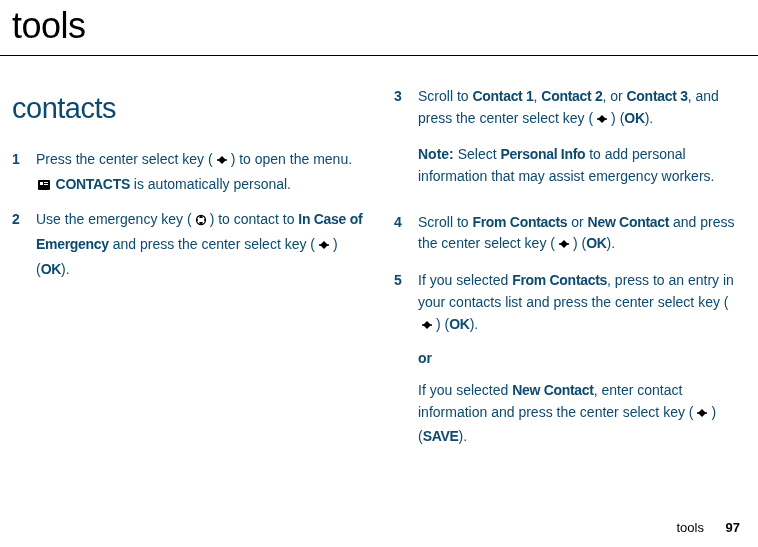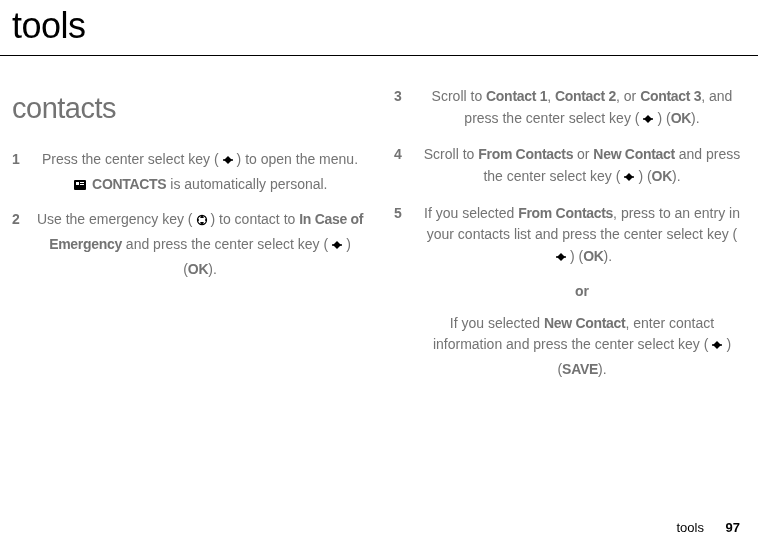--- a/index.html
+++ b/index.html
@@ -25,21 +25,21 @@
     }
     .content {
       display: flex;
       padding: 30px 12px 0 12px;
       gap: 30px;
     }
     .col {
       flex: 1;
       font-size: 14px;
       line-height: 1.55;
-      color: #737373;
+      color: #0c4a6e;
     }
     .section-heading {
       font-size: 29px;
       font-weight: normal;
       margin-bottom: 18px;
       letter-spacing: -0.5px;
     }
     .sub-heading {
       font-size: 19px;
       font-weight: normal;
@@ -55,21 +55,20 @@
       gap: 14px;
       margin-bottom: 12px;
     }
     .step-num {
       font-weight: bold;
       font-size: 14px;
       min-width: 10px;
     }
     .step-body {
       flex: 1;
-      text-align: center;
     }
     .bold { font-weight: bold; }
     .cond { font-family: 'Arial Narrow', Arial, sans-serif; font-weight: bold; font-stretch: condensed; letter-spacing: -0.3px; }
     .icon-center {
       display: inline-block;
       vertical-align: -3px;
       margin: 0 1px;
     }
     .icon-nav {
       display: inline-block;
@@ -145,20 +144,23 @@
     <div class="step">
       <div class="step-num">3</div>
       <div class="step-body">
         <div>
           <span>Scroll to </span><span class="cond">Contact 1</span><span>, </span><span class="cond">Contact 2</span><span>, or </span><span class="cond">Contact 3</span><span>, and press the center select key (</span><span class="icon-center"><svg width="16" height="14">
                 <circle cx="4" cy="7" r="1" fill="#000"></circle>
                 <circle cx="12" cy="7" r="1" fill="#000"></circle>
                 <polygon points="8,3 12,7 8,11 4,7" fill="#000"></polygon>
               </svg></span><span>) (</span><span class="cond">OK</span><span>).</span>
         </div>
+        <div class="note-block" style="margin-top:12px;">
+          <span class="bold">Note:</span><span> Select </span><span class="cond">Personal Info</span><span> to add personal information that may assist emergency workers.</span>
+        </div>
       </div>
     </div>
 
     <div class="step">
       <div class="step-num">4</div>
       <div class="step-body">
         <span>Scroll to </span><span class="cond">From Contacts</span><span> or </span><span class="cond">New Contact</span><span> and press the center select key (</span><span class="icon-center"><svg width="16" height="14">
               <circle cx="4" cy="7" r="1" fill="#000"></circle>
               <circle cx="12" cy="7" r="1" fill="#000"></circle>
               <polygon points="8,3 12,7 8,11 4,7" fill="#000"></polygon>

